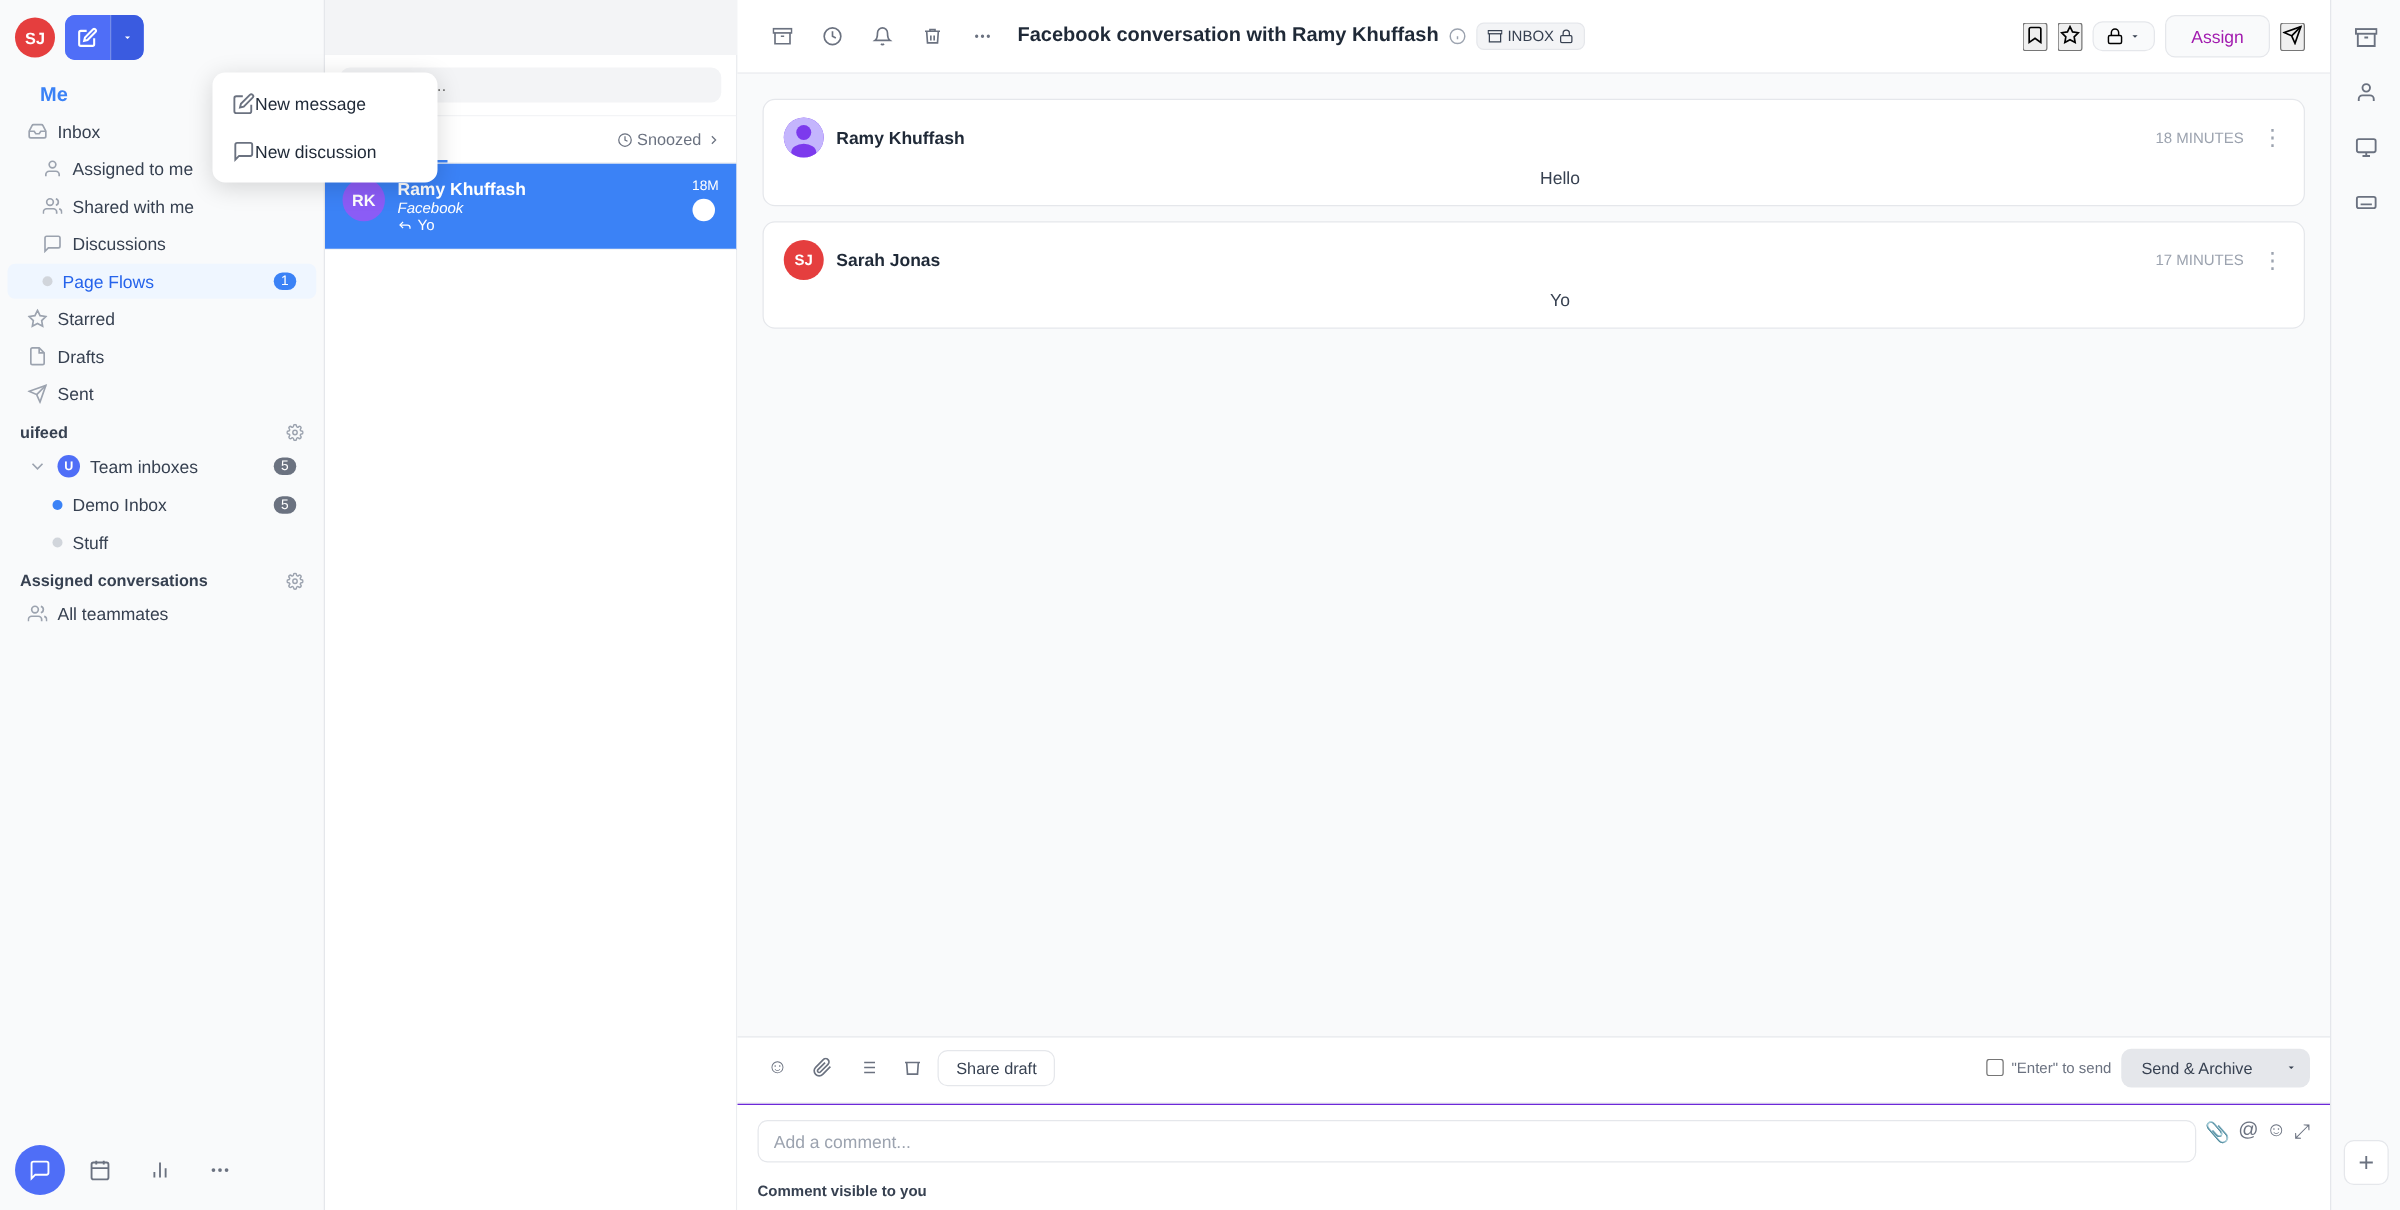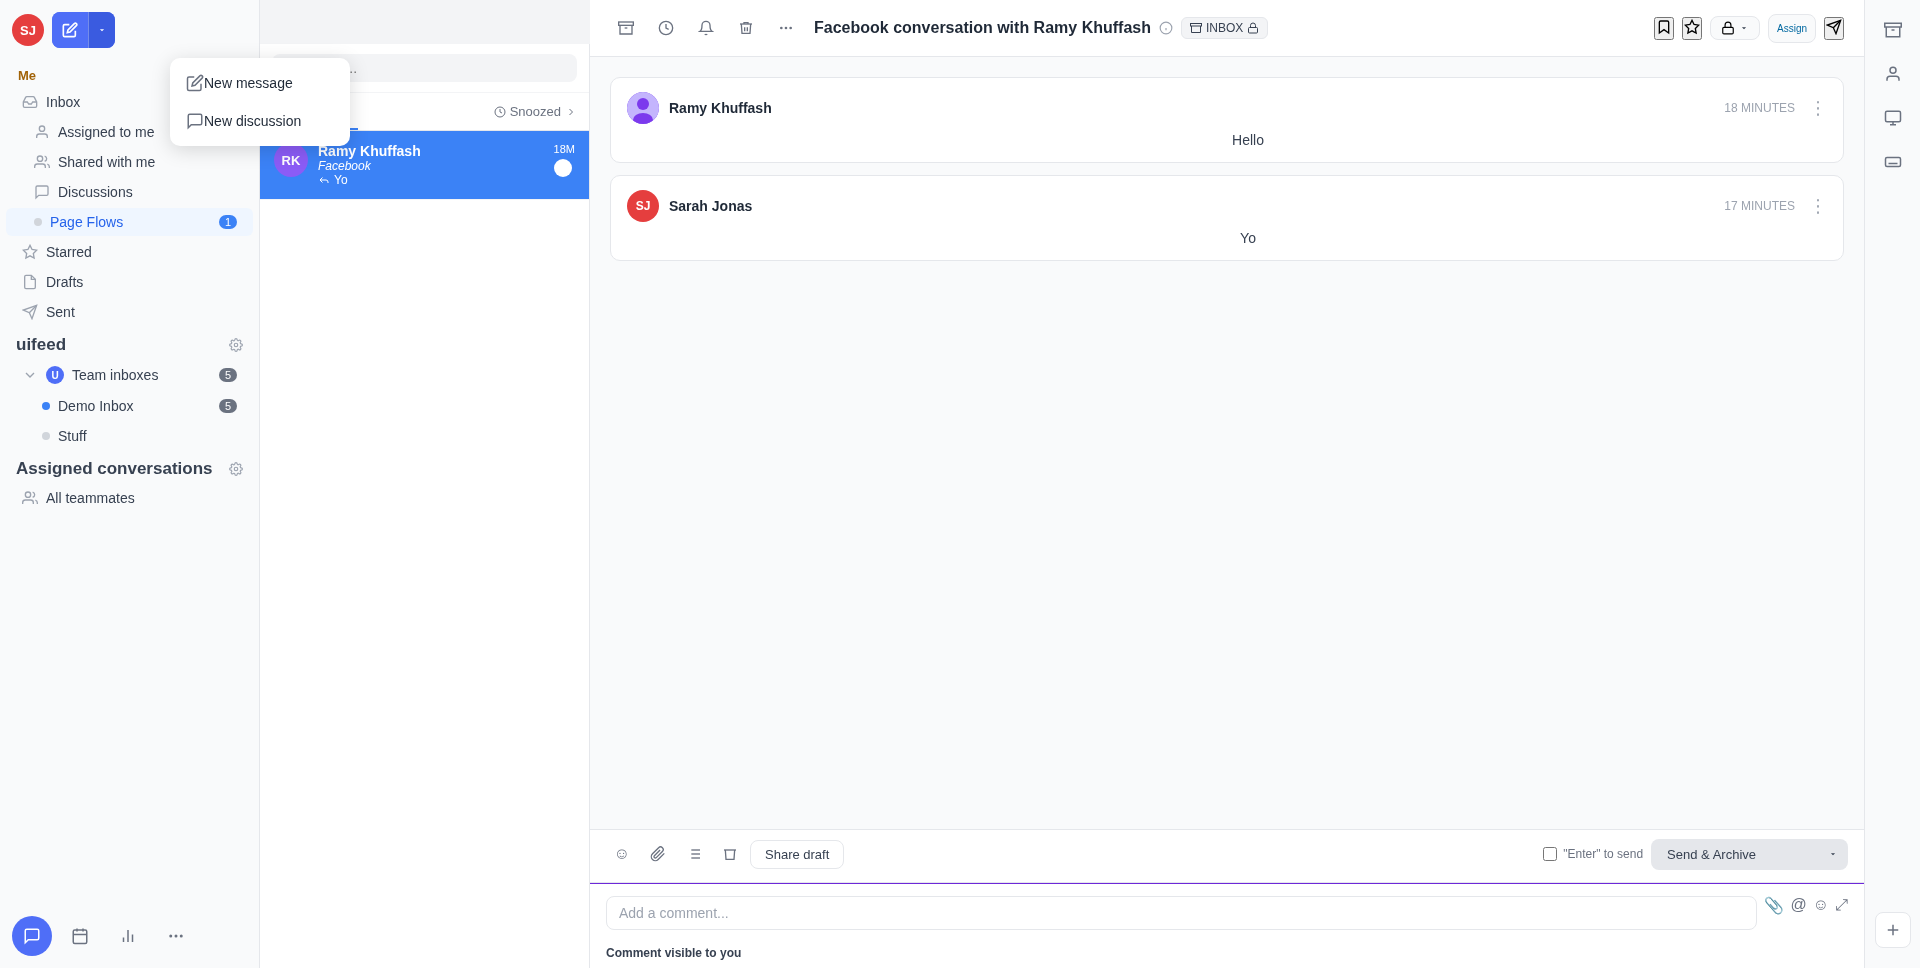--- a/index.html
+++ b/index.html
@@ -36,39 +36,39 @@
       padding: 0 10px; display: flex; align-items: center; justify-content: center;
       background: #4f6ef7; color: white; border: none; cursor: pointer; height: 36px;
     }
     .compose-btn-arrow {
       padding: 0 8px; display: flex; align-items: center; justify-content: center;
       background: #3a5be0; color: white; border: none; cursor: pointer; height: 36px;
       border-left: 1px solid rgba(255,255,255,0.3);
     }
 
     .sidebar-section-label {
-      font-size: 13px; color: #a16207; font-weight: 600;
-      padding: 12px 16px 4px 18px;
+      font-size: 16px; color: #3b82f6; font-weight: 600;
+      padding: 12px 16px 4px 32px;
     }
     .sidebar-item {
       display: flex; align-items: center; gap: 8px;
       padding: 6px 16px; cursor: pointer; border-radius: 6px;
       margin: 1px 6px; font-size: 14px; color: #374151;
     }
     .sidebar-item.active { background: #eff6ff; color: #2563eb; }
     .sidebar-item .item-icon { width: 16px; height: 16px; color: #9ca3af; flex-shrink: 0; }
     .sidebar-item .badge {
       margin-left: auto; background: #6b7280; color: white;
       border-radius: 10px; font-size: 11px; padding: 1px 6px; min-width: 18px; text-align: center;
     }
     .sidebar-item .badge.blue { background: #3b82f6; }
 
     .sidebar-group-header {
       display: flex; align-items: center; gap: 6px;
-      padding: 8px 16px 4px 16px; font-size: 17px; font-weight: 600; color: #374151;
+      padding: 8px 16px 4px 16px; font-size: 13px; font-weight: 600; color: #374151;
       cursor: pointer;
     }
     .sidebar-group-header .settings-icon { margin-left: auto; color: #9ca3af; cursor: pointer; }
 
     .dot { width: 8px; height: 8px; border-radius: 50%; flex-shrink: 0; }
     .dot.blue { background: #3b82f6; }
     .dot.gray { background: #d1d5db; }
 
     .sidebar-bottom {
       margin-top: auto;
@@ -180,21 +180,21 @@
     }
     .chat-title-area { flex: 1; display: flex; align-items: center; gap: 8px; }
     .inbox-badge {
       display: flex; align-items: center; gap: 4px;
       background: #f3f4f6; border: 1px solid #e5e7eb; border-radius: 6px;
       padding: 3px 8px; font-size: 12px; color: #374151;
     }
     .chat-header-actions { display: flex; align-items: center; gap: 8px; }
     .assign-btn {
       background: #f9fafb; border: 1px solid #e5e7eb; border-radius: 8px;
-      padding: 8px 8px; font-size: 10px; font-weight: 500; color: #0369a1;
+      padding: 8px 20px; font-size: 14px; font-weight: 500; color: #a21caf;
       cursor: pointer;
     }
 
     .messages-area {
       flex: 1;
       overflow-y: auto;
       padding: 20px;
       display: flex;
       flex-direction: column;
       gap: 12px;
@@ -237,21 +237,21 @@
       cursor: pointer; color: #6b7280; border-radius: 6px; font-size: 16px; }
     .share-draft-btn {
       background: white; border: 1px solid #e5e7eb; border-radius: 8px;
       padding: 6px 14px; font-size: 13px; color: #374151; cursor: pointer;
     }
     .composer-right { margin-left: auto; display: flex; align-items: center; gap: 8px; }
     .enter-to-send { display: flex; align-items: center; gap: 6px; font-size: 12px; color: #6b7280; }
     .enter-checkbox { width: 14px; height: 14px; border: 1px solid #d1d5db; border-radius: 3px; cursor: pointer; }
     .send-archive-btn {
       display: flex; align-items: center;
-      background: #e5e7eb; border-radius: 8px; overflow: hidden; border: none; gap: 46px;
+      background: #e5e7eb; border-radius: 8px; overflow: hidden; border: none;
     }
     .send-archive-main {
       padding: 8px 16px; font-size: 13px; font-weight: 500; color: #374151;
       cursor: pointer; border: none; background: transparent;
     }
     .send-archive-arrow {
       padding: 8px 10px; border-left: 1px solid #d1d5db;
       cursor: pointer; border: none; background: transparent; color: #374151;
     }
 

